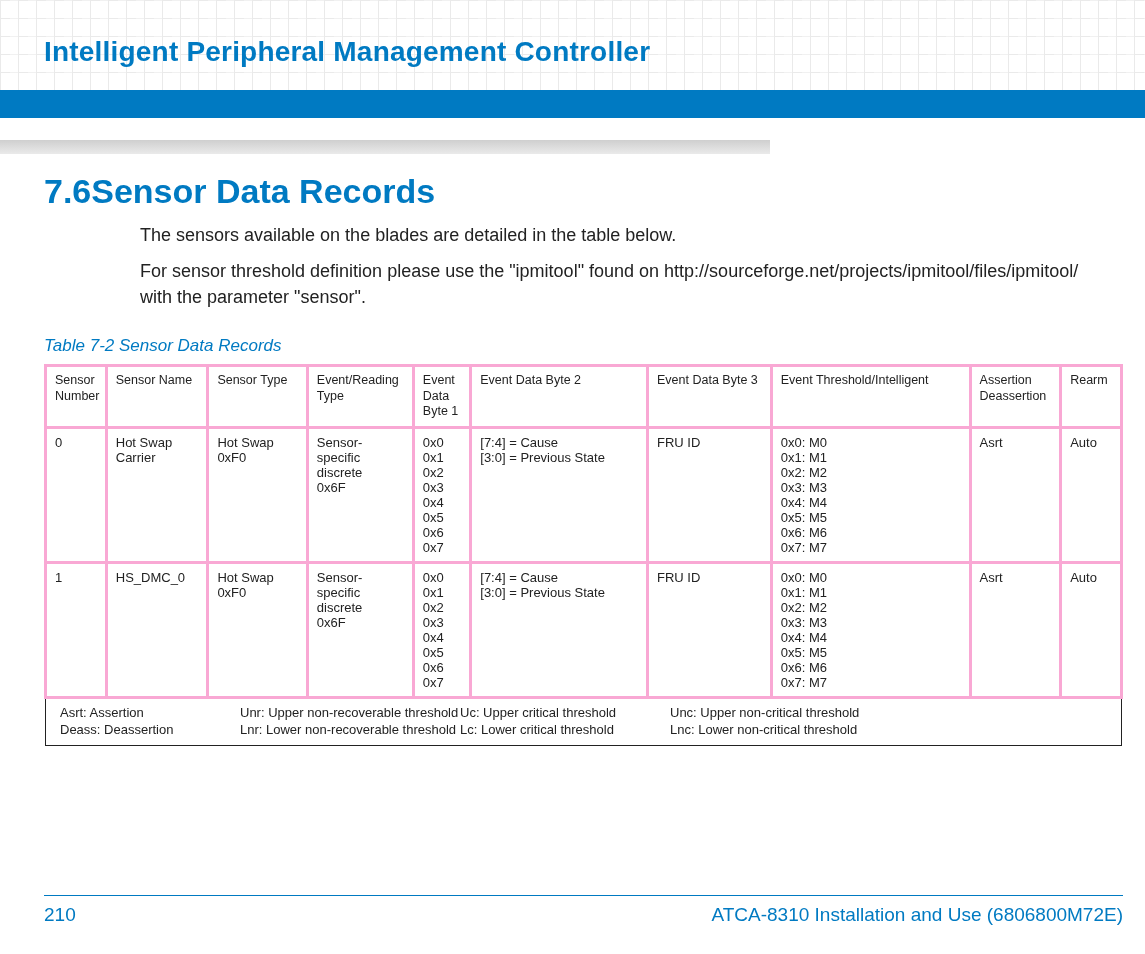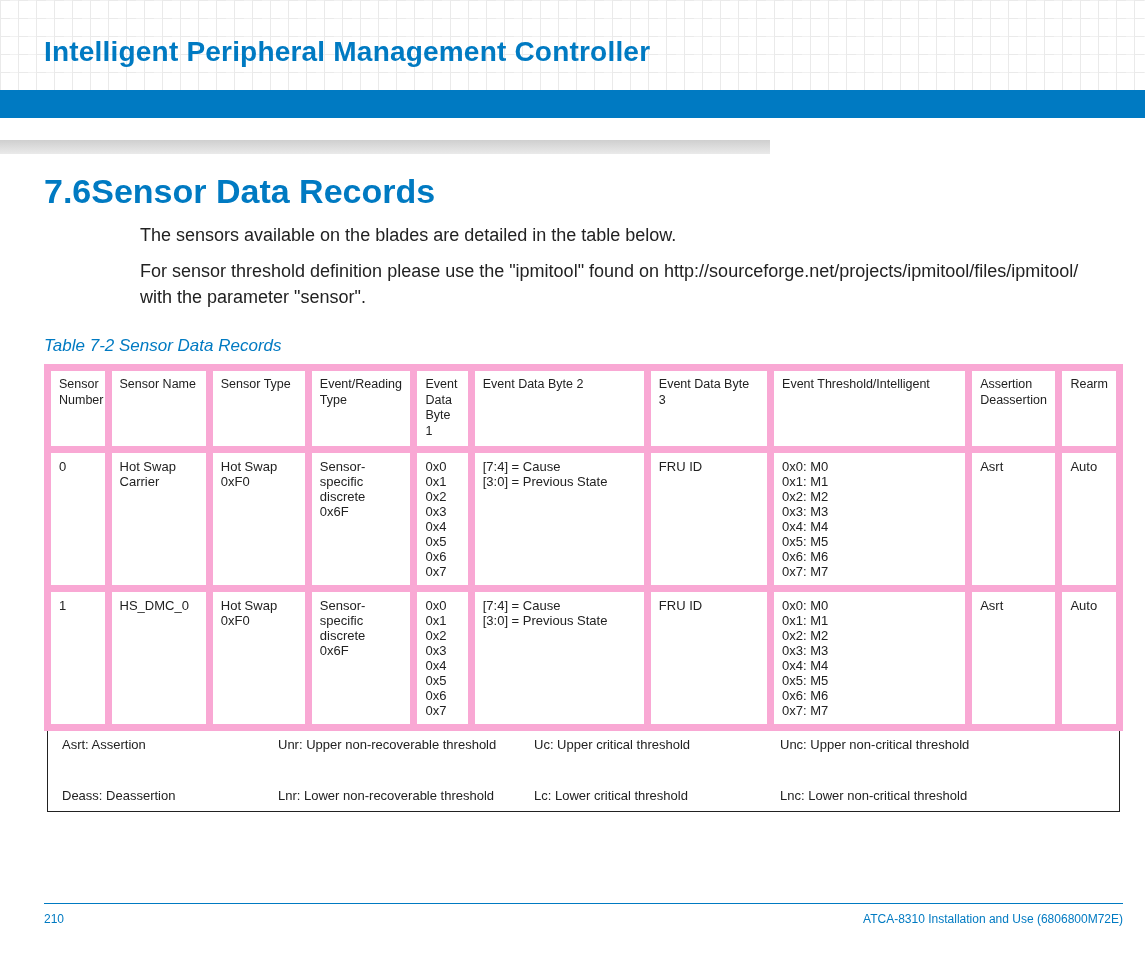--- a/index.html
+++ b/index.html
@@ -60,21 +60,21 @@
   }
 
   .tbl-wrap {
     position: absolute; top: 364px; left: 44px; right: 22px;
   }
   table.sdr {
     width: 100%; border-collapse: collapse; table-layout: fixed;
     font-size: 13px; color: #222;
   }
   table.sdr th, table.sdr td {
-    border: 7px solid #f9a8d4; padding: 6px 8px; vertical-align: top; text-align: left;
+    border: 3px solid #f9a8d4; padding: 6px 8px; vertical-align: top; text-align: left;
     font-weight: 400;
   }
   table.sdr thead th { font-size: 12.5px; line-height: 1.25; }
   table.sdr .multi { white-space: pre-line; }
 
   
   colgroup col.c1 { width: 55px; }
   colgroup col.c2 { width: 92px; }
   colgroup col.c3 { width: 90px; }
   colgroup col.c4 { width: 96px; }
@@ -88,28 +88,27 @@
   table.sdr tfoot td {
     border-left: 1px solid #222; border-right: 1px solid #222;
     border-top: 2px solid #222; border-bottom: 1px solid #222;
     padding: 6px 10px 8px 14px;
   }
   .legend-grid {
     display: grid;
     grid-template-columns: 180px 220px 210px auto;
     column-gap: 0; row-gap: 2px;
     font-size: 13px;
-    gap: 36px;
   }
 
   .footer {
     position: absolute; left: 44px; right: 22px; bottom: 28px;
     border-top: 1px solid #007ac2; padding-top: 8px;
     display: flex; justify-content: space-between;
-    color: #007ac2; font-size: 12px;
+    color: #007ac2; font-size: 19px;
   }
 </style>
 </head>
 <body>
 
 <div class="page">
 
   <div class="dot-band"></div>
   <div class="chapter-title">Intelligent Peripheral Management Controller</div>
   <div class="blue-bar"></div>

